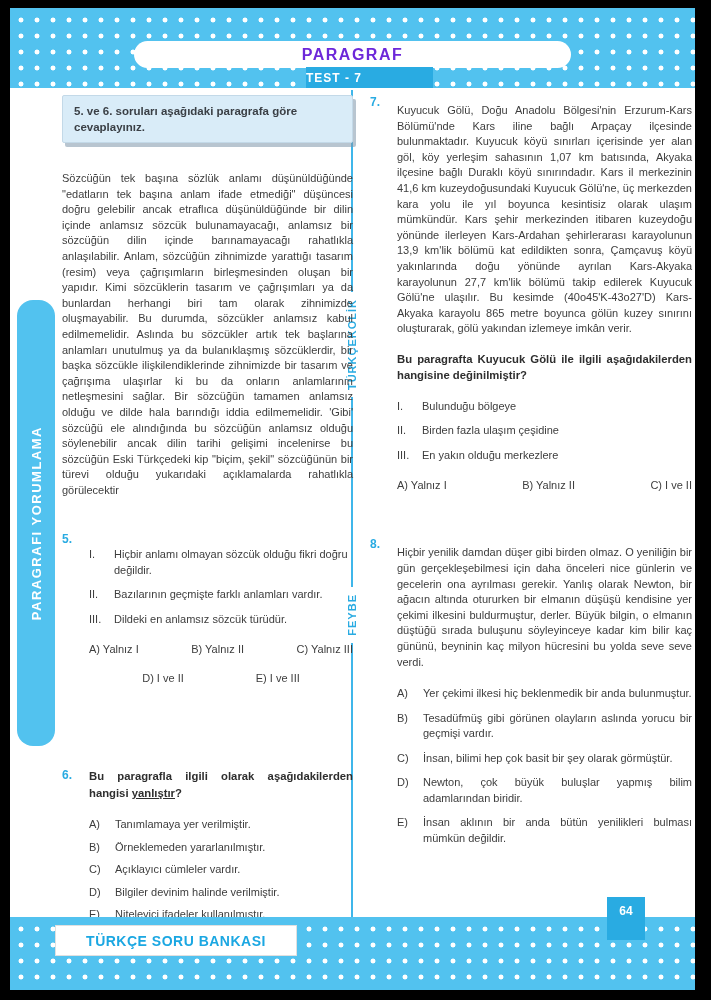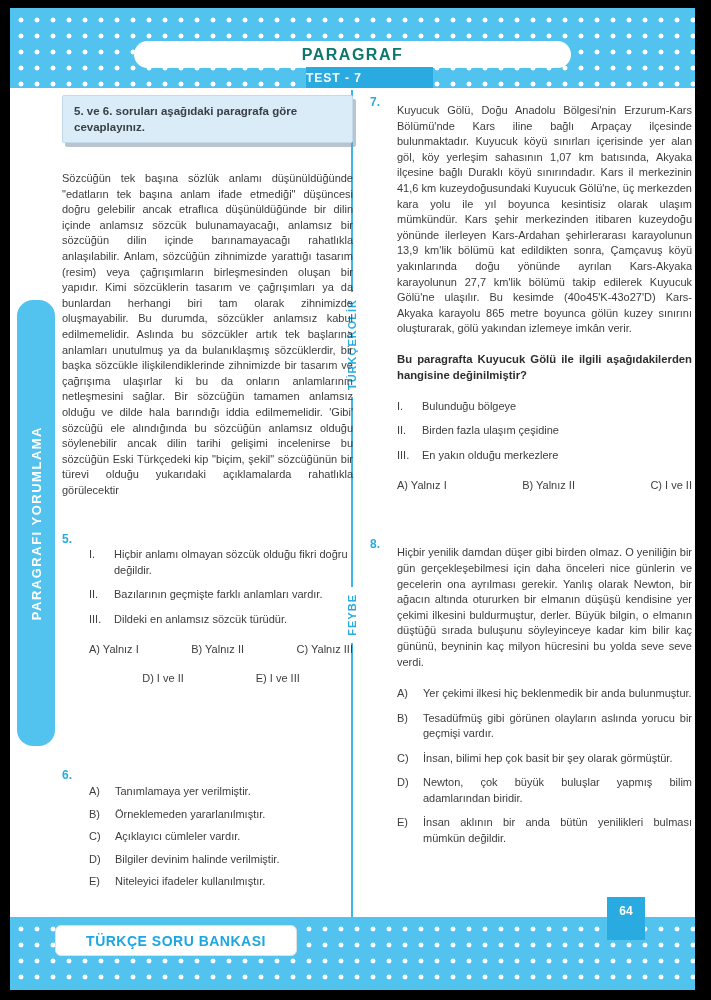--- a/index.html
+++ b/index.html
@@ -9,21 +9,21 @@
 
   
   .band{position:absolute;left:0;right:0;background-color:#52c2ef;
         background-image:radial-gradient(circle,#ffffff 2.1px,rgba(255,255,255,0) 2.8px);
         background-size:16px 16px;background-position:3px 4px;}
   .band-top{top:0;height:80px;}
   .band-bottom{top:909px;bottom:0;}
 
   .title-pill{position:absolute;left:124px;top:33px;width:437px;height:27px;background:#fff;
               border-radius:14px;display:flex;align-items:center;justify-content:center;
-              color:#0f766e;font-weight:bold;font-size:16px;letter-spacing:1.5px;}
+              color:#6d28d9;font-weight:bold;font-size:16px;letter-spacing:1.5px;}
   .test-box{position:absolute;left:296px;top:59px;width:127px;height:21px;background:#29abe2;
             display:flex;align-items:center;justify-content:flex-start;color:#fff;font-weight:bold;
             font-size:12px;letter-spacing:1px;}
 
   
   .side-tab{position:absolute;left:7px;top:292px;width:38px;height:446px;background:#52c2ef;
             border-radius:16px;display:flex;align-items:center;justify-content:center;}
   .vtext{writing-mode:vertical-rl;transform:rotate(180deg);color:#fff;font-weight:bold;
          font-size:13px;letter-spacing:1.5px;white-space:nowrap;}
 
@@ -66,21 +66,21 @@
   .optrow2{display:flex;justify-content:center;gap:72px;margin-top:17px;}
   .opt{white-space:nowrap;}
 
   .sopts{margin-top:16px;}
   .sopt{display:flex;font-size:11px;line-height:15.5px;color:#3d3d3d;margin-bottom:9px;}
   .slet{flex:0 0 26px;}
   .sotext{flex:1;text-align:justify;}
   .q6 .sopt{margin-bottom:7px;}
 
   .footer-pill{position:absolute;left:45px;top:8px;width:240px;height:29px;background:#fff;
-               border:1px solid #e0e0e0;border-radius:6px;display:flex;align-items:center;
+               border:1px solid #e0e0e0;border-radius:0;display:flex;align-items:center;
                justify-content:center;color:#1ba7e2;font-weight:bold;font-size:14px;letter-spacing:.5px;}
   .page-num{position:absolute;left:597px;top:889px;width:38px;height:43px;background:#29abe2;
             color:#fff;font-weight:bold;font-size:12px;display:flex;justify-content:center;
             padding-top:7px;box-sizing:border-box;z-index:5;}
 </style>
 </head>
 <body>
 
 <div class="canvas">
   <div class="page">
@@ -141,20 +141,21 @@
               <span class="opt"><span>D)</span> <span>I ve II</span></span>
               <span class="opt"><span>E)</span> <span>I ve III</span></span>
             </div>
           </div>
         </div>
       </div>
 
       <div class="q q6">
         <div class="qnum">6.</div>
         <div class="qbody">
+          <p class="stem"><span>Bu paragrafla ilgili olarak aşağıdakilerden hangisi </span><span class="u">yanlıştır</span><span>?</span></p>
           <div class="sopts">
             <div class="sopt">
                 <span class="slet">A)</span>
                 <span class="sotext">Tanımlamaya yer verilmiştir.</span>
               </div>
             <div class="sopt">
                 <span class="slet">B)</span>
                 <span class="sotext">Örneklemeden yararlanılmıştır.</span>
               </div>
             <div class="sopt">

